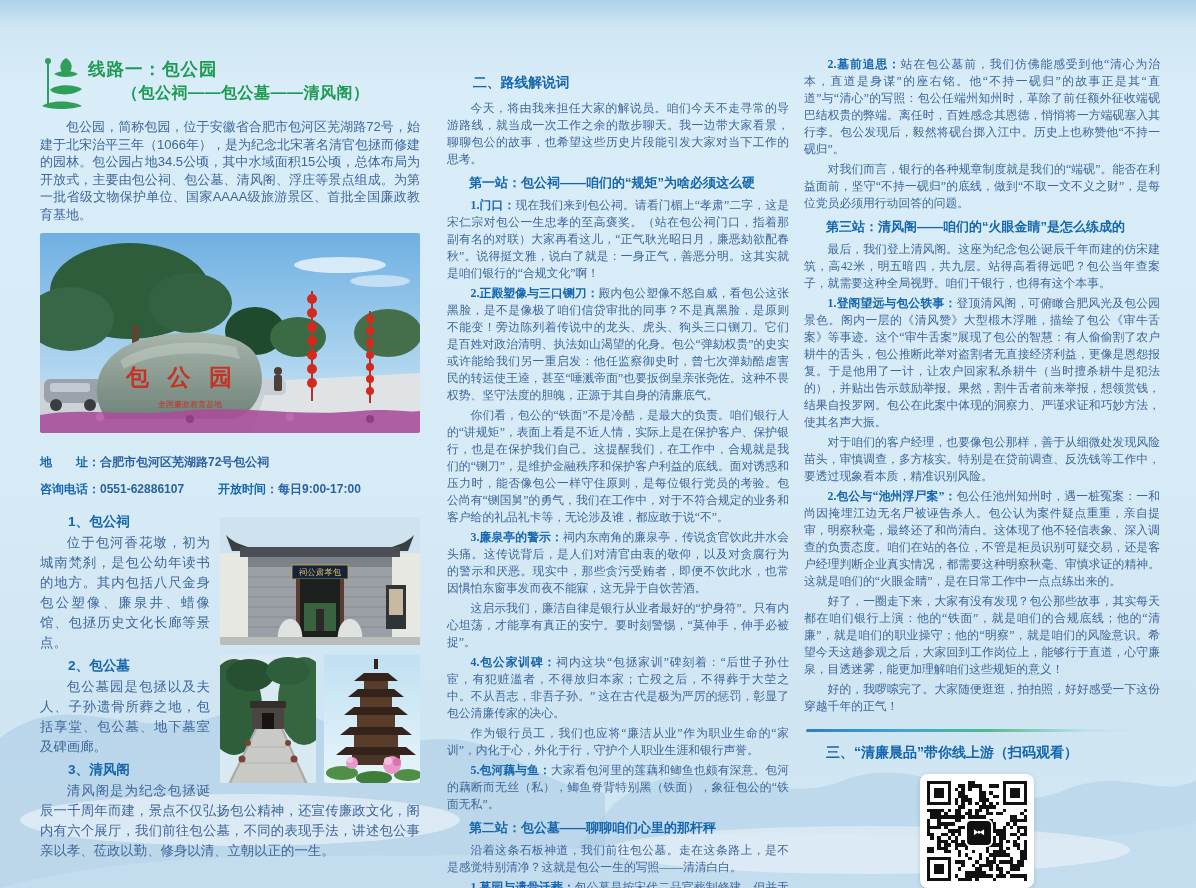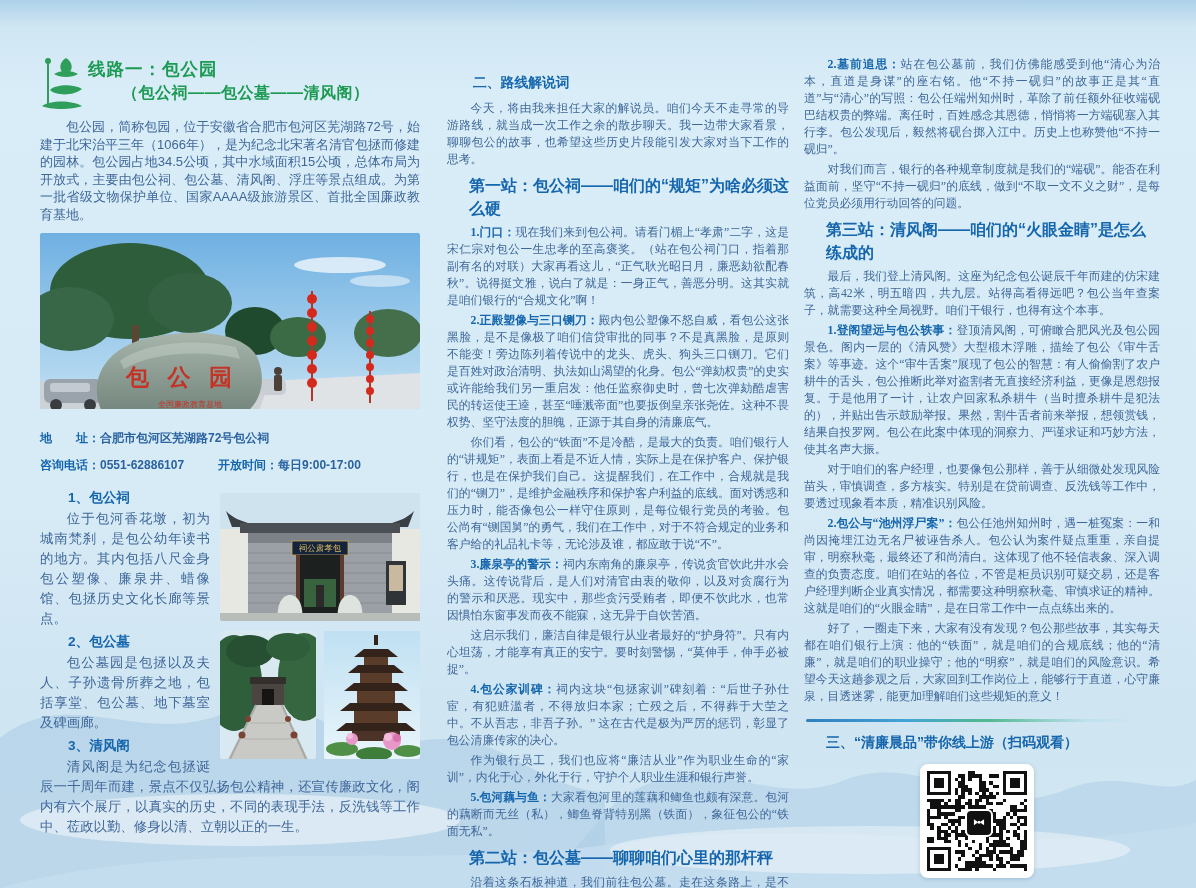--- a/index.html
+++ b/index.html
@@ -15,31 +15,31 @@
   .col-left{left:40px;width:380px;}
   .col-mid{left:447px;width:342px;}
   .col-right{left:804px;width:356px;}
 
   
   .route-header{display:flex;align-items:flex-start;margin-bottom:6px;}
   .route-icon{width:44px;height:56px;flex:0 0 44px;margin-right:4px;}
   .route-title{font-size:17.5px;font-weight:bold;color:#1d9a52;letter-spacing:1px;line-height:1.5;}
   .route-sub{font-size:16px;font-weight:bold;color:#1d9a52;letter-spacing:0.5px;padding-left:34px;line-height:1.4;}
   .h-blue{font-size:13.8px;font-weight:bold;color:#1566ad;margin:8px 0 8px;padding-left:26px;}
-  .station{font-size:16px;font-weight:bold;color:#1566ad;margin:6px 0 4px;padding-left:22px;line-height:1.45;}
+  .station{font-size:13px;font-weight:bold;color:#1566ad;margin:6px 0 4px;padding-left:22px;line-height:1.45;}
 
   
   .body-lg{font-size:13px;line-height:17.5px;color:#3f679a;text-align:justify;text-indent:2em;margin:0 0 2px;}
   .para{font-size:11.8px;line-height:17px;color:#3f679a;text-align:justify;text-indent:2em;margin:0 0 3px;font-family:Liberation Serif, serif;}
   .para b{font-weight:bold;color:#1566ad;}
   .spot-text{font-size:13.4px;line-height:20px;color:#3f679a;text-align:justify;text-indent:2em;margin:0 0 2px;}
   .spot-h{font-size:13.6px;font-weight:bold;color:#1566ad;margin:4px 0 2px;padding-left:28px;}
 
   
-  .photo-main{width:380px;height:176px;margin:10px 0 16px;border-radius:2px;overflow:hidden;}
+  .photo-main{width:380px;height:200px;margin:10px 0 16px;border-radius:2px;overflow:hidden;}
   .spots{margin-top:2px;}
   .spots:after{content:"";display:block;clear:both;}
   .spot-photos{float:right;width:200px;margin:4px 0 6px 10px;}
   .photo-gate{width:218px;height:128px;border-radius:2px;overflow:hidden;}
   .photo-row{display:flex;gap:8px;margin-top:10px;}
   .photo-sm{width:96px;height:128px;border-radius:2px;overflow:hidden;}
 
   
   .addr{margin:4px 0 10px;font-size:12px;font-weight:bold;color:#2a62a0;line-height:27px;}
   .addr .lbl{color:#1566ad;}
@@ -249,21 +249,21 @@
             </svg>
           </div>
         </div>
       </div>
 
       <h4 class="spot-h">1、包公祠</h4>
       <p class="spot-text">位于包河香花墩，初为城南梵刹，是包公幼年读书的地方。其内包括八尺金身包公塑像、廉泉井、蜡像馆、包拯历史文化长廊等景点。</p>
       <h4 class="spot-h">2、包公墓</h4>
       <p class="spot-text">包公墓园是包拯以及夫人、子孙遗骨所葬之地，包括享堂、包公墓、地下墓室及碑画廊。</p>
       <h4 class="spot-h">3、清风阁</h4>
-      <p class="spot-text">清风阁是为纪念包拯诞辰一千周年而建，景点不仅弘扬包公精神，还宣传廉政文化，阁内有六个展厅，以真实的历史，不同的表现手法，反洗钱等工作中、莅政以勤、修身以清、立朝以正的一生。</p>
+      <p class="spot-text">清风阁是为纪念包拯诞辰一千周年而建，景点不仅弘扬包公精神，还宣传廉政文化，阁内有六个展厅，我们前往包公墓，不同的表现手法，讲述包公事亲以孝、莅政以勤、修身以清、立朝以正的一生。</p>
     </div>
   </div>
 
   <div class="col col-mid">
     <h3 class="h-blue" style="margin-top:18px;">二、路线解说词</h3>
     <p class="para">今天，将由我来担任大家的解说员。咱们今天不走寻常的导游路线，就当成一次工作之余的散步聊天。我一边带大家看景，聊聊包公的故事，也希望这些历史片段能引发大家对当下工作的思考。</p>
 
     <h4 class="station">第一站：包公祠——咱们的“规矩”为啥必须这么硬</h4>
     <p class="para"><b>1.门口：</b><span>现在我们来到包公祠。请看门楣上“孝肃”二字，这是宋仁宗对包公一生忠孝的至高褒奖。（站在包公祠门口，指着那副有名的对联）大家再看这儿，“正气耿光昭日月，廉恶劾欲配春秋”。说得挺文雅，说白了就是：一身正气，善恶分明。这其实就是咱们银行的“合规文化”啊！</span></p>
     <p class="para"><b>2.正殿塑像与三口铡刀：</b><span>殿内包公塑像不怒自威，看包公这张黑脸，是不是像极了咱们信贷审批的同事？不是真黑脸，是原则不能变！旁边陈列着传说中的龙头、虎头、狗头三口铡刀。它们是百姓对政治清明、执法如山渴望的化身。包公“弹劾权贵”的史实或许能给我们另一重启发：他任监察御史时，曾七次弹劾酷虐害民的转运使王逵，甚至“唾溅帝面”也要扳倒皇亲张尧佐。这种不畏权势、坚守法度的胆魄，正源于其自身的清廉底气。</span></p>
@@ -282,20 +282,21 @@
   <div class="col col-right">
     <p class="para"><b>2.墓前追思：</b><span>站在包公墓前，我们仿佛能感受到他“清心为治本，直道是身谋”的座右铭。他“不持一砚归”的故事正是其“直道”与“清心”的写照：包公任端州知州时，革除了前任额外征收端砚巴结权贵的弊端。离任时，百姓感念其恩德，悄悄将一方端砚塞入其行李。包公发现后，毅然将砚台掷入江中。历史上也称赞他“不持一砚归”。</span></p>
     <p class="para"><b></b><span>对我们而言，银行的各种规章制度就是我们的“端砚”。能否在利益面前，坚守“不持一砚归”的底线，做到“不取一文不义之财”，是每位党员必须用行动回答的问题。</span></p>
 
     <h4 class="station">第三站：清风阁——咱们的“火眼金睛”是怎么练成的</h4>
     <p class="para"><b></b><span>最后，我们登上清风阁。这座为纪念包公诞辰千年而建的仿宋建筑，高42米，明五暗四，共九层。站得高看得远吧？包公当年查案子，就需要这种全局视野。咱们干银行，也得有这个本事。</span></p>
     <p class="para"><b>1.登阁望远与包公轶事：</b><span>登顶清风阁，可俯瞰合肥风光及包公园景色。阁内一层的《清风赞》大型椴木浮雕，描绘了包公《审牛舌案》等事迹。这个“审牛舌案”展现了包公的智慧：有人偷偷割了农户耕牛的舌头，包公推断此举对盗割者无直接经济利益，更像是恩怨报复。于是他用了一计，让农户回家私杀耕牛（当时擅杀耕牛是犯法的），并贴出告示鼓励举报。果然，割牛舌者前来举报，想领赏钱，结果自投罗网。包公在此案中体现的洞察力、严谨求证和巧妙方法，使其名声大振。</span></p>
     <p class="para"><b></b><span>对于咱们的客户经理，也要像包公那样，善于从细微处发现风险苗头，审慎调查，多方核实。特别是在贷前调查、反洗钱等工作中，要透过现象看本质，精准识别风险。</span></p>
     <p class="para"><b>2.包公与“池州浮尸案”：</b><span>包公任池州知州时，遇一桩冤案：一和尚因掩埋江边无名尸被诬告杀人。包公认为案件疑点重重，亲自提审，明察秋毫，最终还了和尚清白。这体现了他不轻信表象、深入调查的负责态度。咱们在站的各位，不管是柜员识别可疑交易，还是客户经理判断企业真实情况，都需要这种明察秋毫、审慎求证的精神。这就是咱们的“火眼金睛”，是在日常工作中一点点练出来的。</span></p>
     <p class="para"><b></b><span>好了，一圈走下来，大家有没有发现？包公那些故事，其实每天都在咱们银行上演：他的“铁面”，就是咱们的合规底线；他的“清廉”，就是咱们的职业操守；他的“明察”，就是咱们的风险意识。希望今天这趟参观之后，大家回到工作岗位上，能够行于直道，心守廉泉，目透迷雾，能更加理解咱们这些规矩的意义！</span></p>
+    <p class="para"><b></b><span>好的，我啰嗦完了。大家随便逛逛，拍拍照，好好感受一下这份穿越千年的正气！</span></p>
 
     <div class="divider"></div>
     <h3 class="qr-title">三、“清廉晨品”带你线上游（扫码观看）</h3>
 
     <div class="qr-card">
       <svg id="qr-svg" viewBox="0 0 29 29" width="100" height="100" shape-rendering="crispEdges">
           <rect x="0" y="0" width="1" height="1" fill="#111111"></rect>
           <rect x="1" y="0" width="1" height="1" fill="#111111"></rect>
           <rect x="2" y="0" width="1" height="1" fill="#111111"></rect>
           <rect x="3" y="0" width="1" height="1" fill="#111111"></rect>

